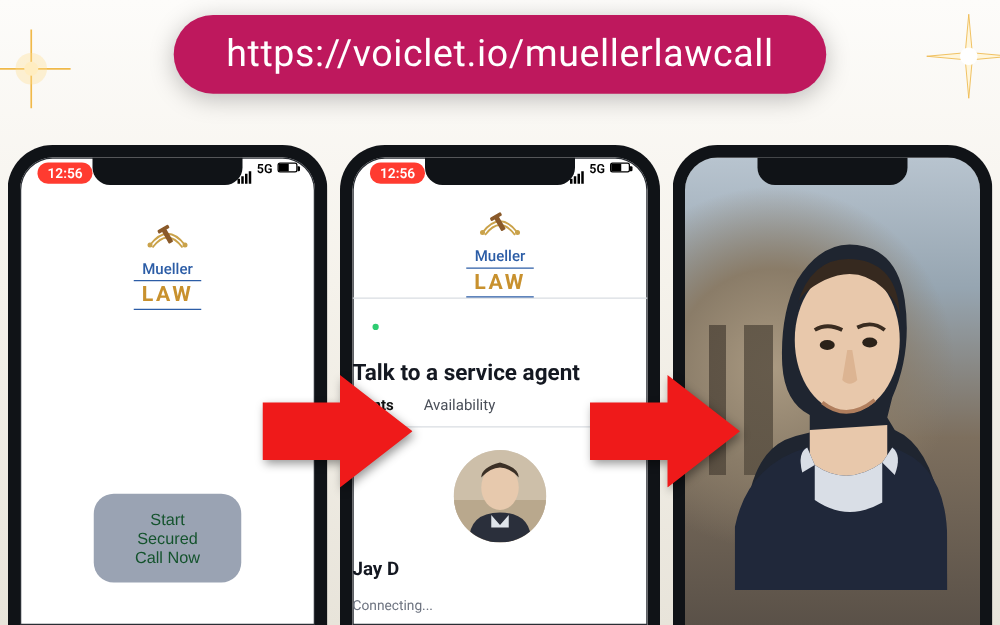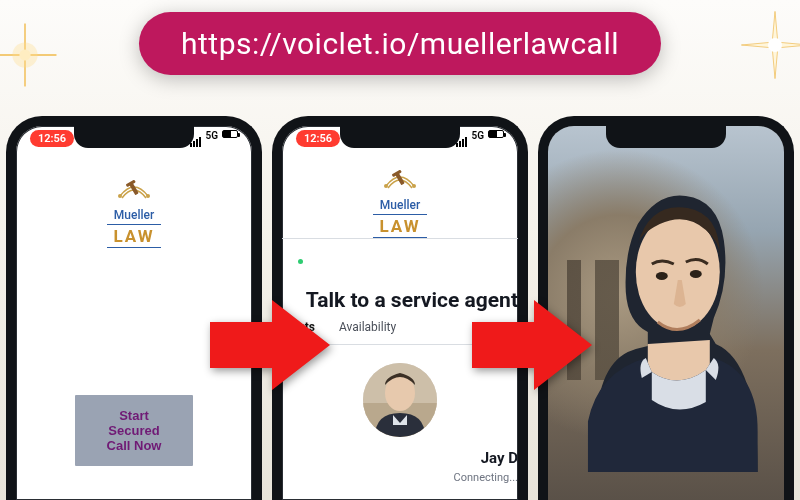--- a/index.html
+++ b/index.html
@@ -74,37 +74,37 @@
   .screen { position: absolute; inset: 0; padding-top: 30px; }
 
   
   .logo-block { text-align: center; margin-top: 18px; }
   .crest { width: 40px; height: 30px; margin: 0 auto 4px; }
   .brand-top { color: #2c5da6; font-size: 12px; font-weight: 500; }
   .brand-bottom { color: #c8912e; font-size: 17px; font-weight: 700; letter-spacing: 2px; border-top: 1.5px solid #2c5da6; border-bottom: 1.5px solid #2c5da6; display: inline-block; padding: 1px 6px; margin-top: 2px; text-align: right;}
   .cta-btn {
     position: absolute; left: 50%; transform: translateX(-50%);
     bottom: 34px;
-    background: #9aa3b3; color: #701a75;
+    background: #9aa3b3; color: #14532d;
     border: none; padding: 13px 22px;
-    font-size: 13px; font-weight: 700;
-    border-radius: 1px;
+    font-size: 13px; font-weight: 400;
+    border-radius: 16px;
   }
 
   
   .p2 .logo-block { margin-top: 8px; }
   .sect { border-top: 1px solid #d9dde2; padding: 10px 16px; text-align: left; }
   .dot-green { width:5px; height:5px; background:#2ecc71; border-radius:50%; display:inline-block; }
-  .heading { font-size: 21px; font-weight: 700; color: #141821; text-align: right; padding: 10px 0 8px; }
+  .heading { font-size: 18px; font-weight: 700; color: #141821; text-align: left; padding: 10px 0 8px; }
   .tabs { display: flex; gap: 24px; font-size: 12px; color: #4a4f59; padding: 0 16px 10px; border-bottom: 1px solid #d9dde2; text-align: right;}
   .tabs span.active { font-weight: 700; color: #111; }
-  .agent { text-align: right; padding-top: 18px; }
+  .agent { text-align: left; padding-top: 18px; }
   .avatar { width: 74px; height: 74px; border-radius: 50%; margin: 0 auto 12px; overflow: hidden; background:#d6cfc5; }
   .agent-name { font-weight: 700; font-size: 15px; color: #141821; }
-  .agent-status { font-size: 11px; color: #6e7481; margin-top: 4px; }
+  .agent-status { font-size: 11px; color: #6e7481; margin-top: 14px; }
 
   
   .p3 { background: #6b655c; }
   .p3 .screen { padding-top: 0; }
   .video-bg {
     position:absolute; inset:0;
     background:
       radial-gradient(circle at 30% 45%, #aa9a82 0%, #8a7c68 30%, transparent 55%),
       linear-gradient(180deg, #b8c4cf 0%, #96a5b1 28%, #7d6f5e 60%, #5a5148 100%);
   }

